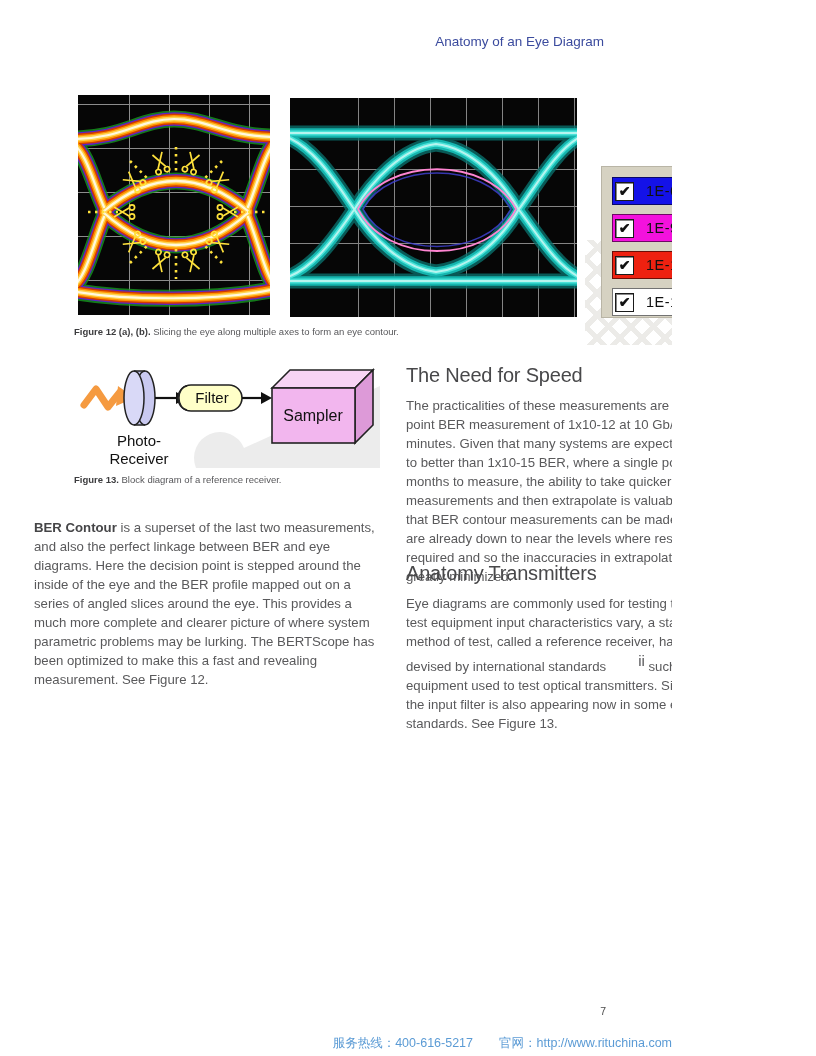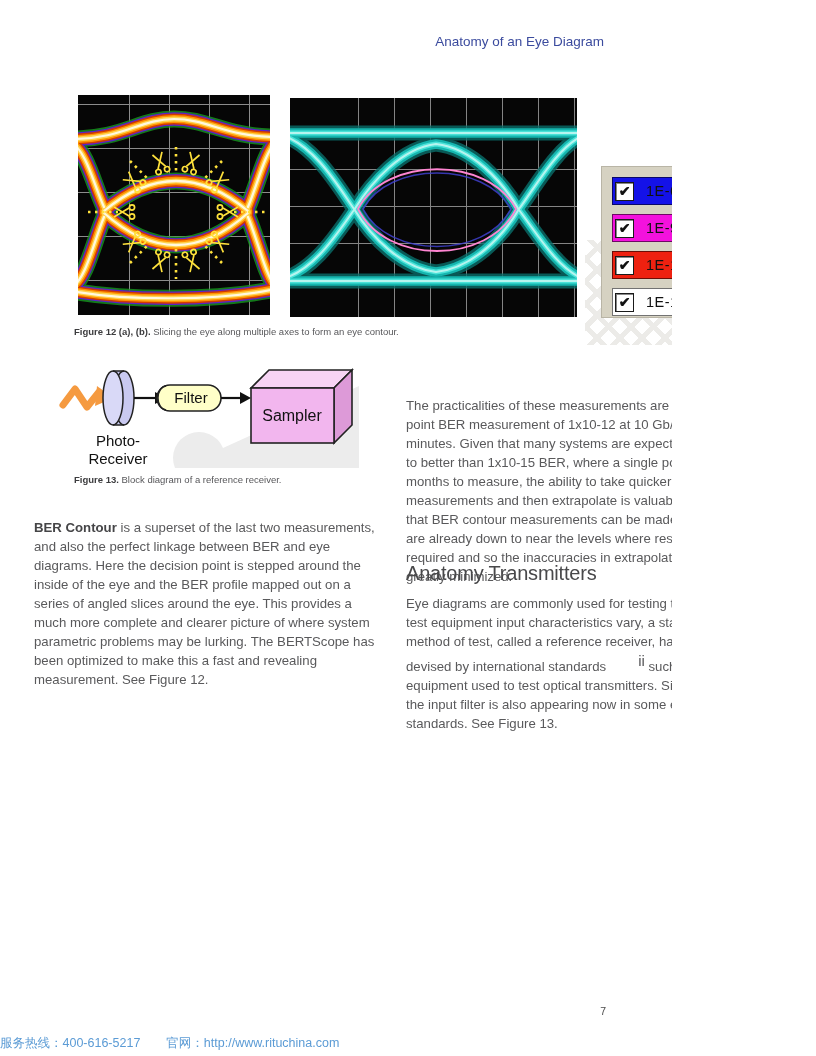--- a/index.html
+++ b/index.html
@@ -48,31 +48,31 @@
   .cbox{width:17px;height:17px;background:#fff;border:1px solid #1a1a1a;box-shadow:inset 1px 1px 0 #888;
         margin-left:2px;display:flex;align-items:center;justify-content:center;
         font-size:14px;font-weight:bold;color:#111;line-height:1;}
   .leglab{margin-left:12px;font-size:14.5px;font-weight:normal;color:#111;letter-spacing:.5px;}
 
   
   .cap{position:absolute;font-size:9.5px;color:#57575a;}
   .cap b{color:#3c3c3e;padding-left:27px;}
 
   
-  .fig13{position:absolute;left:29px;top:358px;width:335px;height:110px;}
+  .fig13{position:absolute;left:50px;top:358px;width:335px;height:110px;}
 
   
   .h2{position:absolute;font-size:20px;color:#48484a;font-weight:400;letter-spacing:-.2px;}
   .body-p{position:absolute;font-size:13.2px;line-height:19px;color:#59595b;}
   .body-p b{color:#454547;}
   sup{font-size:15px;margin-left:32px;}
 
   
   .pagenum{position:absolute;right:66px;top:1005px;font-size:10.5px;color:#4a4a4a;}
-  .footer{position:absolute;left:0;right:0;top:1035px;text-align:left;font-size:12.5px;color:#5b9bd5;}
+  .footer{position:absolute;left:0;right:0;top:1035px;text-align:right;font-size:12.5px;color:#5b9bd5;}
   .footer .gap{display:inline-block;width:26px;}
 </style>
 </head>
 <body>
 
 <div class="page">
 
   <div class="hdr">Anatomy of an Eye Diagram</div>
 
   <div class="eyeA">
@@ -216,20 +216,21 @@
   </div>
 
   <div class="cap" style="left:47px;top:474px;">
     <b>Figure 13.</b><span> Block diagram of a reference receiver.</span>
   </div>
 
   <div class="body-p" style="left:34px;top:518px;width:352px;">
     <b>BER Contour</b><span> is a superset of the last two measurements, and also the perfect linkage between BER and eye diagrams. Here the decision point is stepped around the inside of the eye and the BER profile mapped out on a series of angled slices around the eye. This provides a much more complete and clearer picture of where system parametric problems may be lurking. The BERTScope has been optimized to make this a fast and revealing measurement. See Figure 12.</span>
   </div>
 
+  <div class="h2" style="left:406px;top:364px;">The Need for Speed</div>
   <div class="body-p" style="left:406px;top:396px;width:356px;">The practicalities of these measurements are that a single point BER measurement of 1x10-12 at 10 Gb/s takes several minutes. Given that many systems are expected to function to better than 1x10-15 BER, where a single point could take months to measure, the ability to take quicker measurements and then extrapolate is valuable. The key is that BER contour measurements can be made quickly that are already down to near the levels where results are required and so the inaccuracies in extrapolating can be greatly minimized.</div>
 
   <div class="h2" style="left:406px;top:562px;">Anatomy Transmitters</div>
   <div class="body-p" style="left:406px;top:594px;width:356px;">
     <span>Eye diagrams are commonly used for testing transmitters. As test equipment input characteristics vary, a standardized method of test, called a reference receiver, has been devised by international standards</span><sup>ii</sup><span> such as the ITU for equipment used to test optical transmitters. Similar use of the input filter is also appearing now in some electrical standards. See Figure 13.</span>
   </div>
 
   <div class="pagenum">7</div>
   <div class="footer">
     <span>服务热线：</span><span>400-616-5217</span><span class="gap"></span><span>官网：</span><span>http://www.rituchina.com</span>

